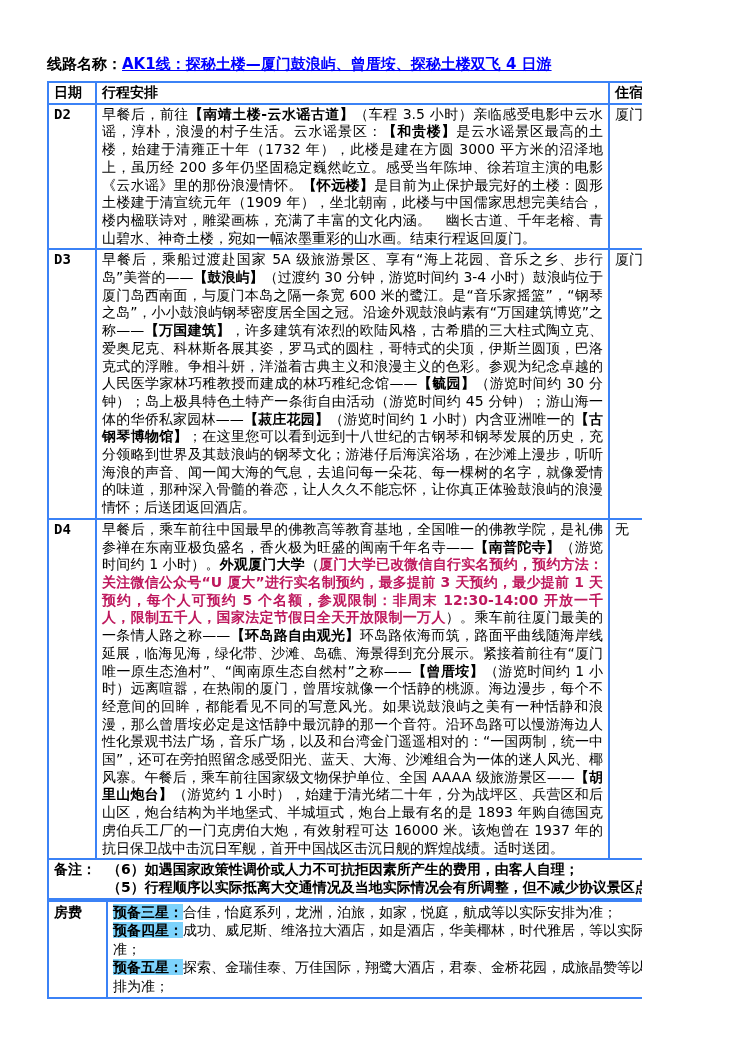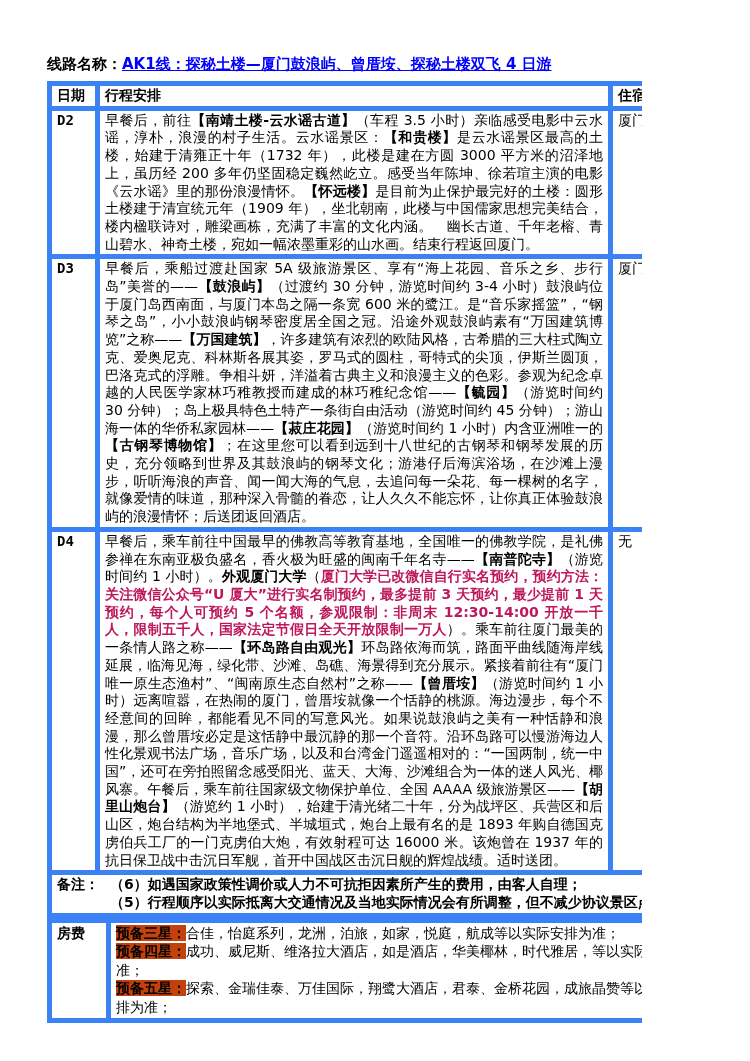--- a/index.html
+++ b/index.html
@@ -29,21 +29,21 @@
     color: #0000FF;
     text-decoration: underline;
   }
   table.doc {
     border-collapse: collapse;
     table-layout: fixed;
     width: 653px;
     border: 2px solid #ED7D31;
   }
   table.doc th, table.doc td {
-    border: 5px solid #3b82f6;
+    border: 2px solid #3b82f6;
     vertical-align: top;
     padding: 1px 5px;
     font-size: 14px;
     line-height: 17.7px;
     overflow: hidden;
   }
   table.doc th {
     text-align: left;
     font-weight: bold;
     white-space: nowrap;
@@ -63,21 +63,21 @@
     line-height: 18px;
     margin-top: 18px;
     margin-bottom: 8px;
   }
   table.rooms { width: 653px; }
   table.rooms td { line-height: 18.6px; }
   td.room-label-cell { font-weight: bold; }
   td.room-lines-cell { padding-left: 35px; }
   .room-tier-label {
     font-weight: bold;
-    background: #c2410c;
+    background: #7dd3fc;
   }
 </style>
 </head>
 <body>
 
 <div class="page">
 
   <div class="route-title">
     <span>线路名称：</span><span class="blue-underline">AK1线：探秘土楼—厦门鼓浪屿、曾厝垵、探秘土楼双飞 4 日游</span>
   </div>

